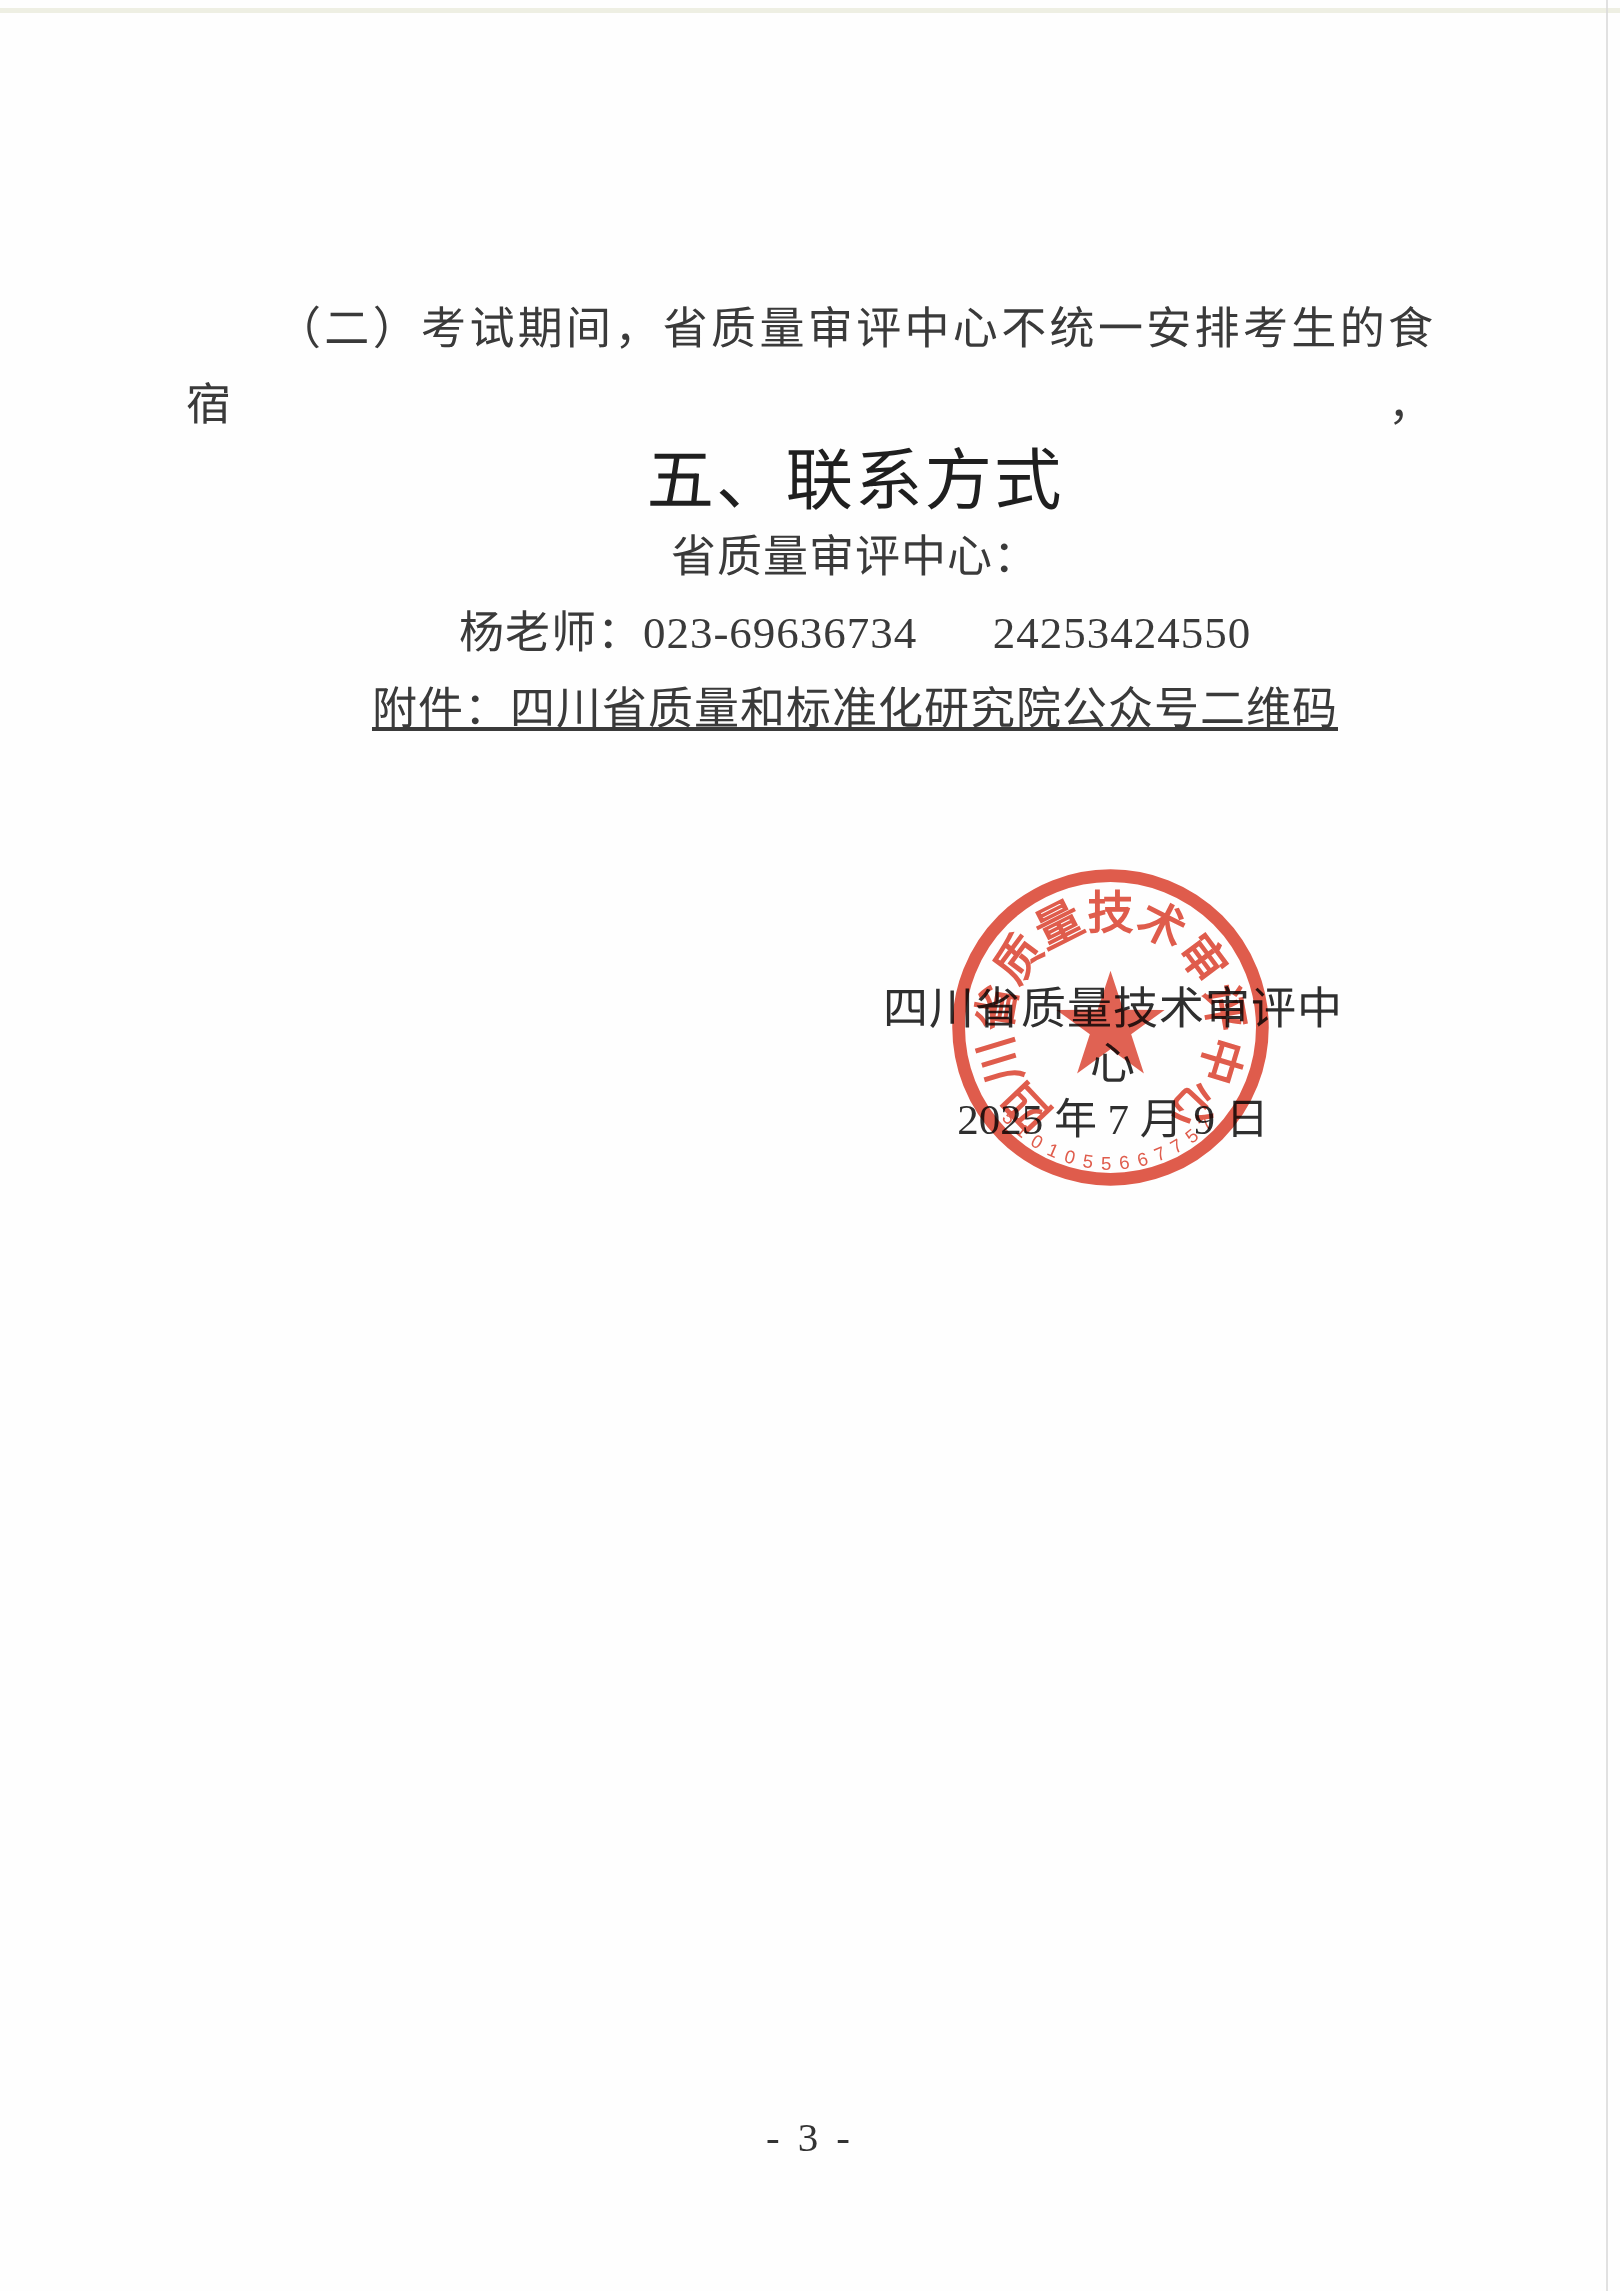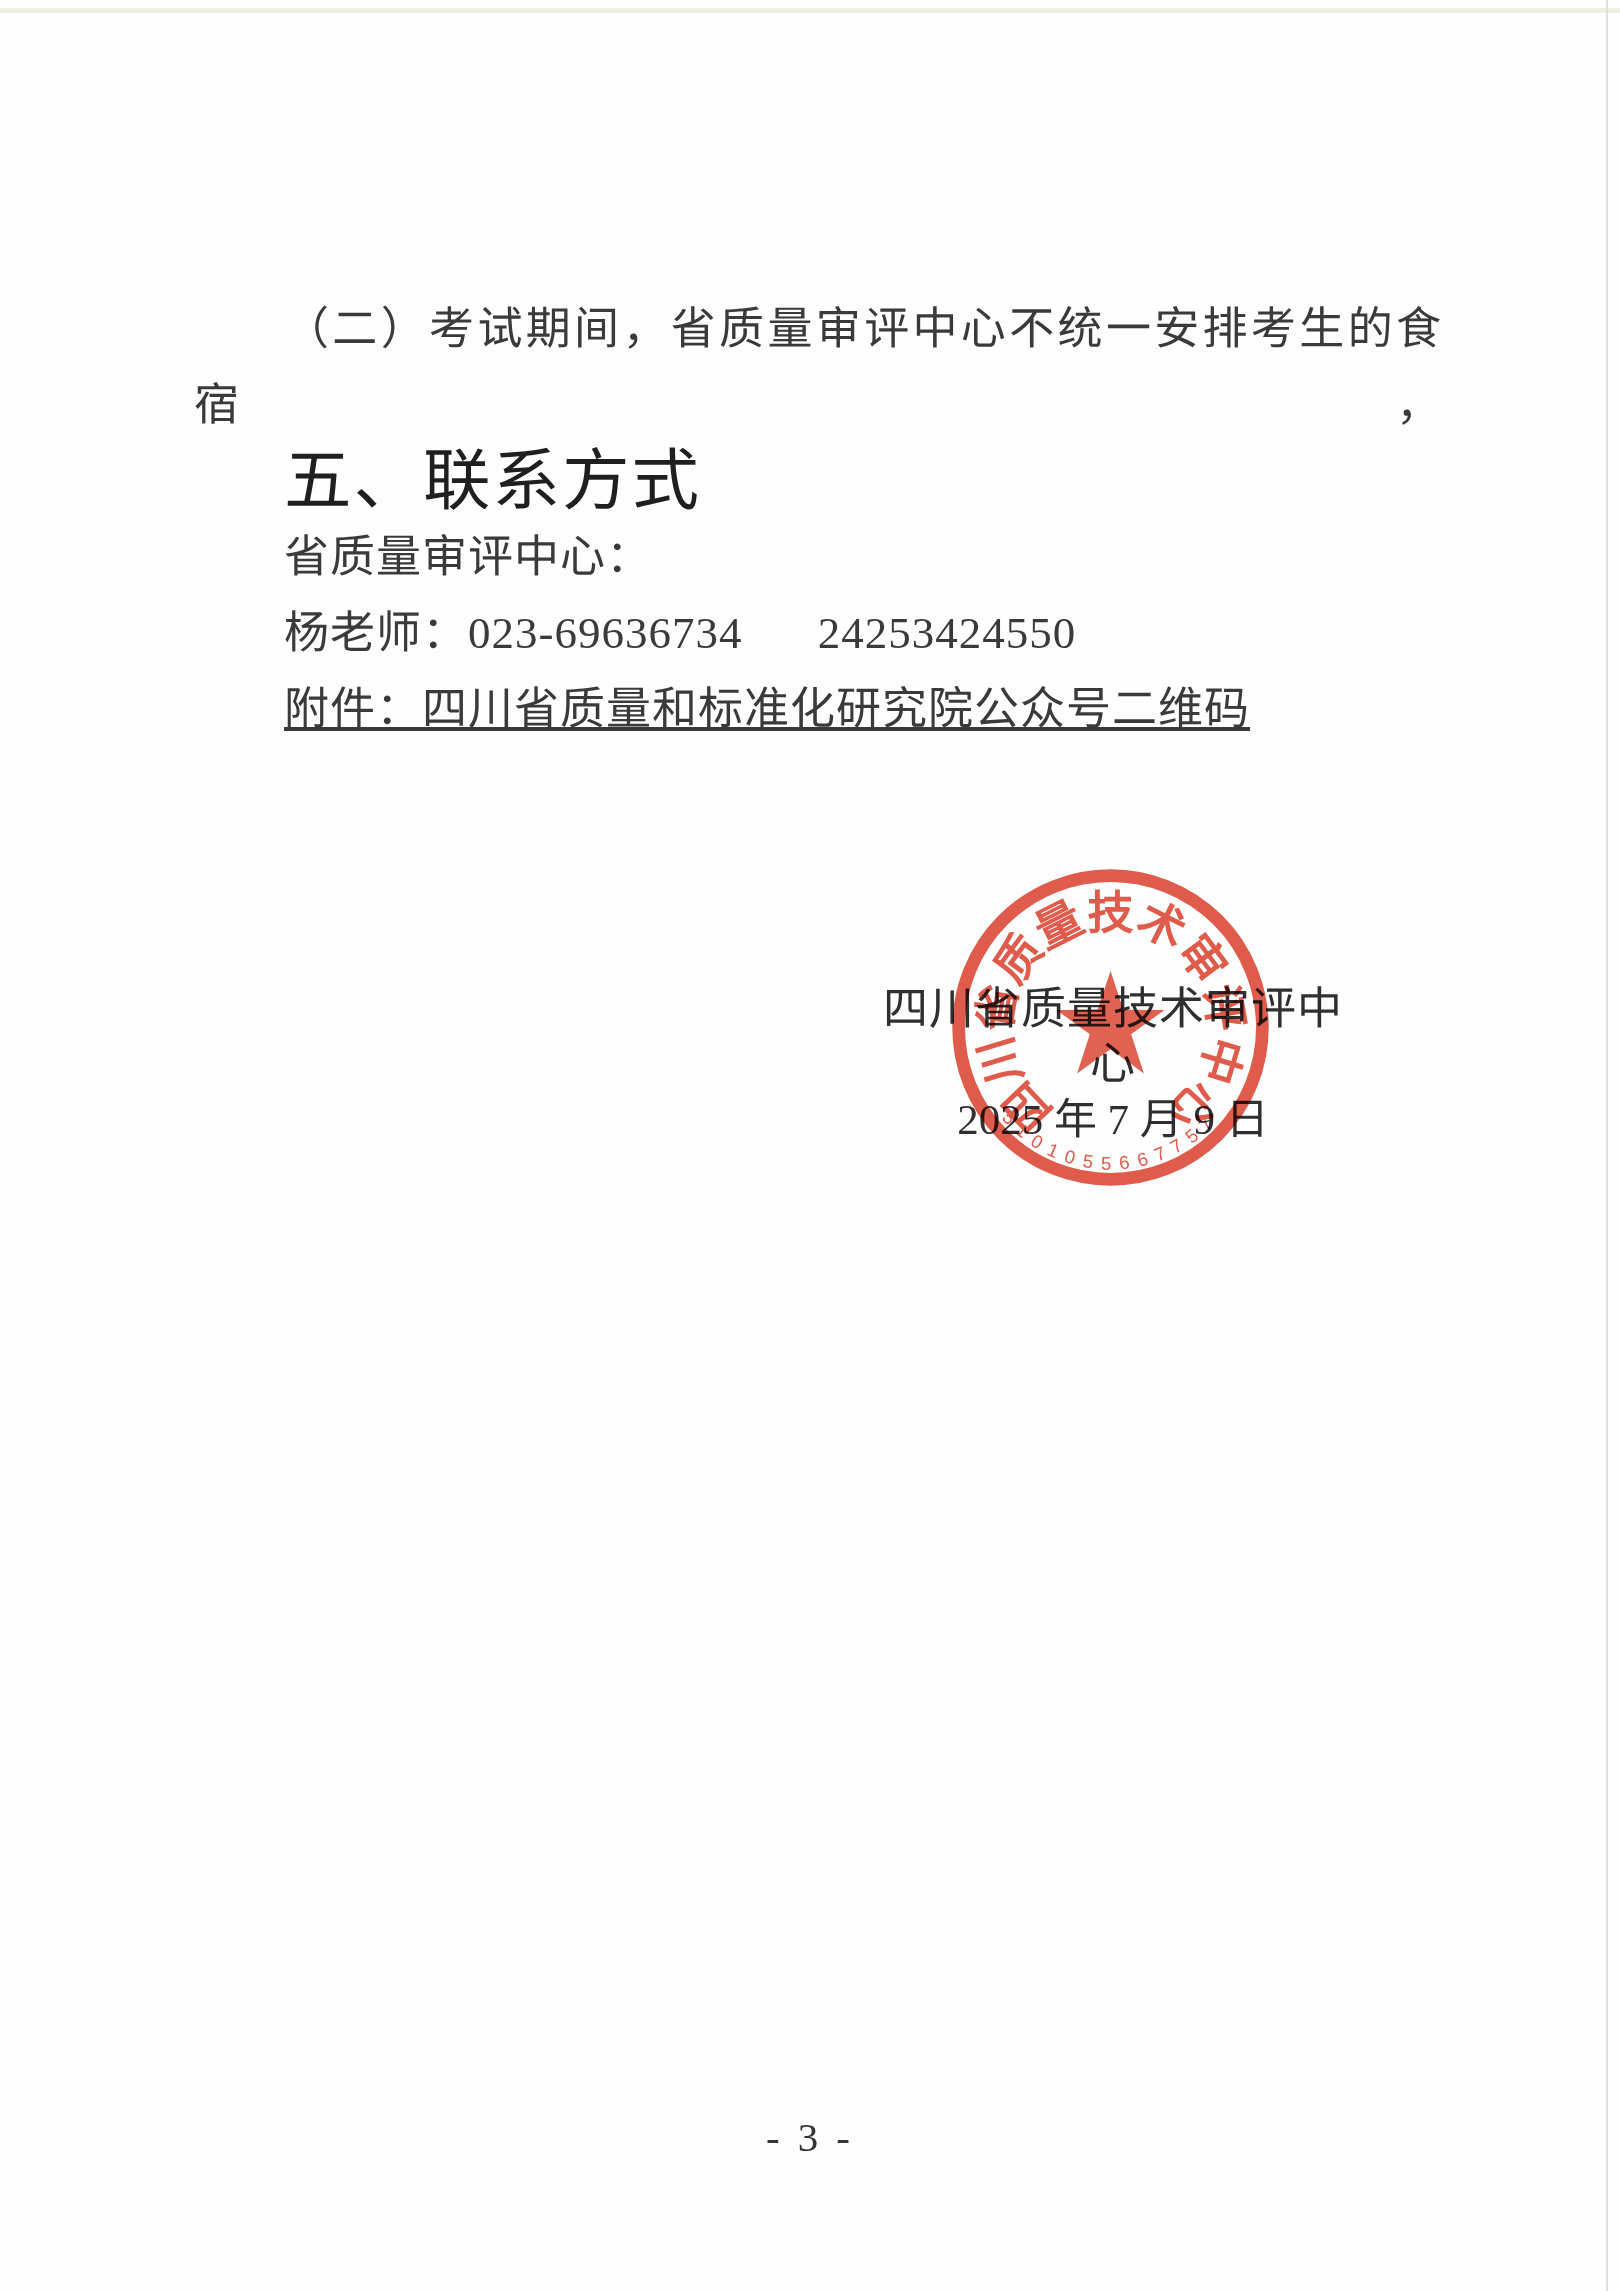--- a/index.html
+++ b/index.html
@@ -27,33 +27,33 @@
   .scan-right-line {
     position: absolute;
     left: 1606px; top: 0;
     width: 2px; height: 100%;
     background: #d9d9d9;
     opacity: 0.8;
   }
   
   .body-text {
     position: absolute;
-    left: 194px;
+    left: 186px;
     top: 291px;
     width: 1248px;
     font-size: 45px;
     line-height: 76px;
     letter-spacing: 1px;
   }
   .body-text p, .body-text h2 {
     margin: 0;
     padding: 0;
     font-weight: normal;
   }
-  .indent { text-indent: 90px; }
+  .indent { text-indent: 90px; text-align: center; }
   .justify-line {
     text-align: justify;
     text-align-last: justify;
   }
   .heading {
     font-family: "Liberation Sans", "DejaVu Sans", sans-serif;
     font-weight: bold;
     color: #1f1f1f;
     letter-spacing: 2px;
   }

